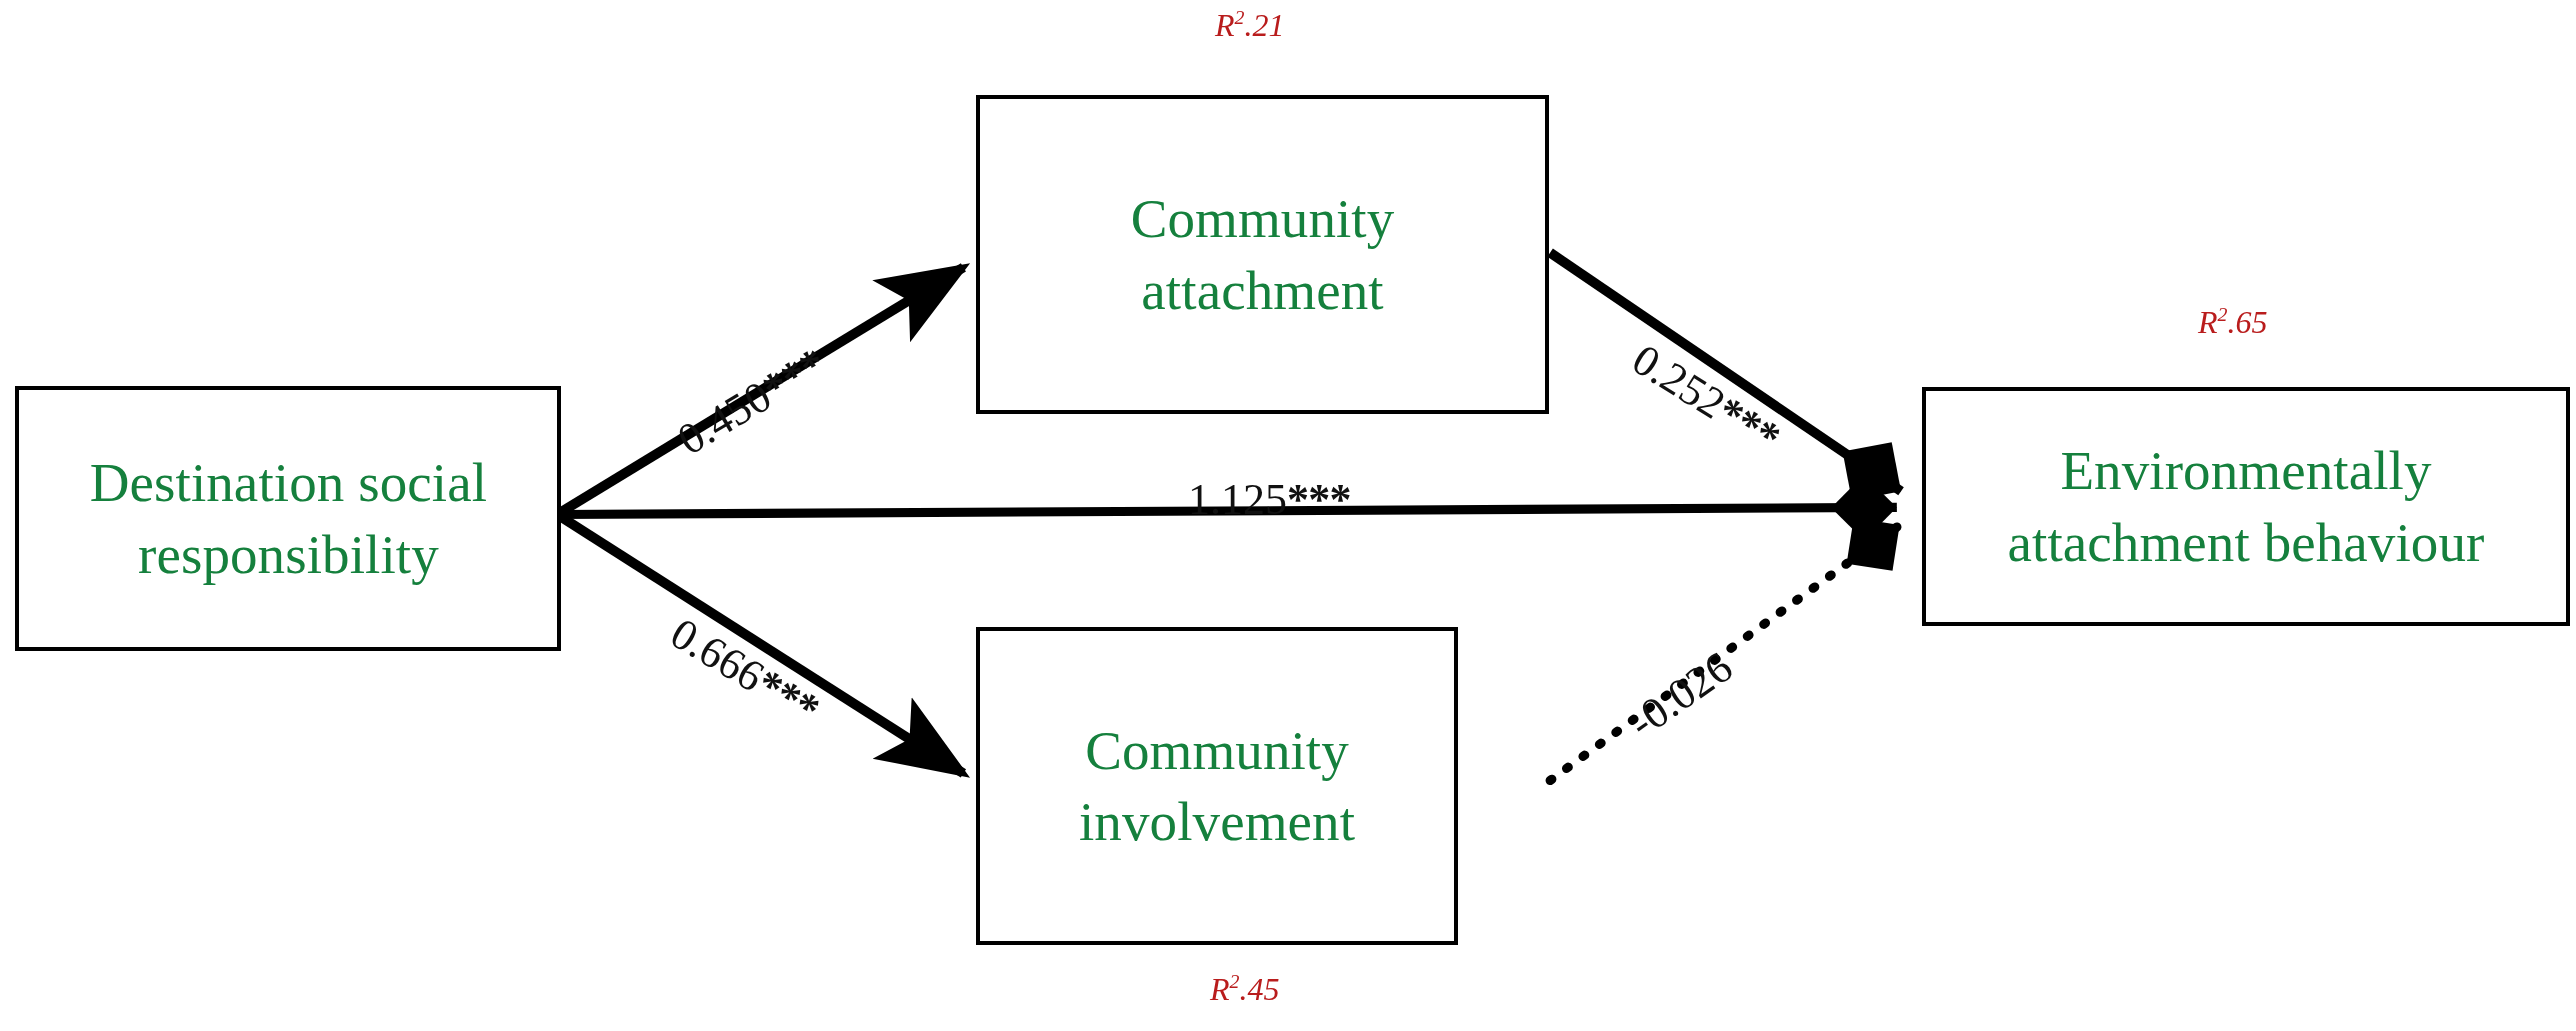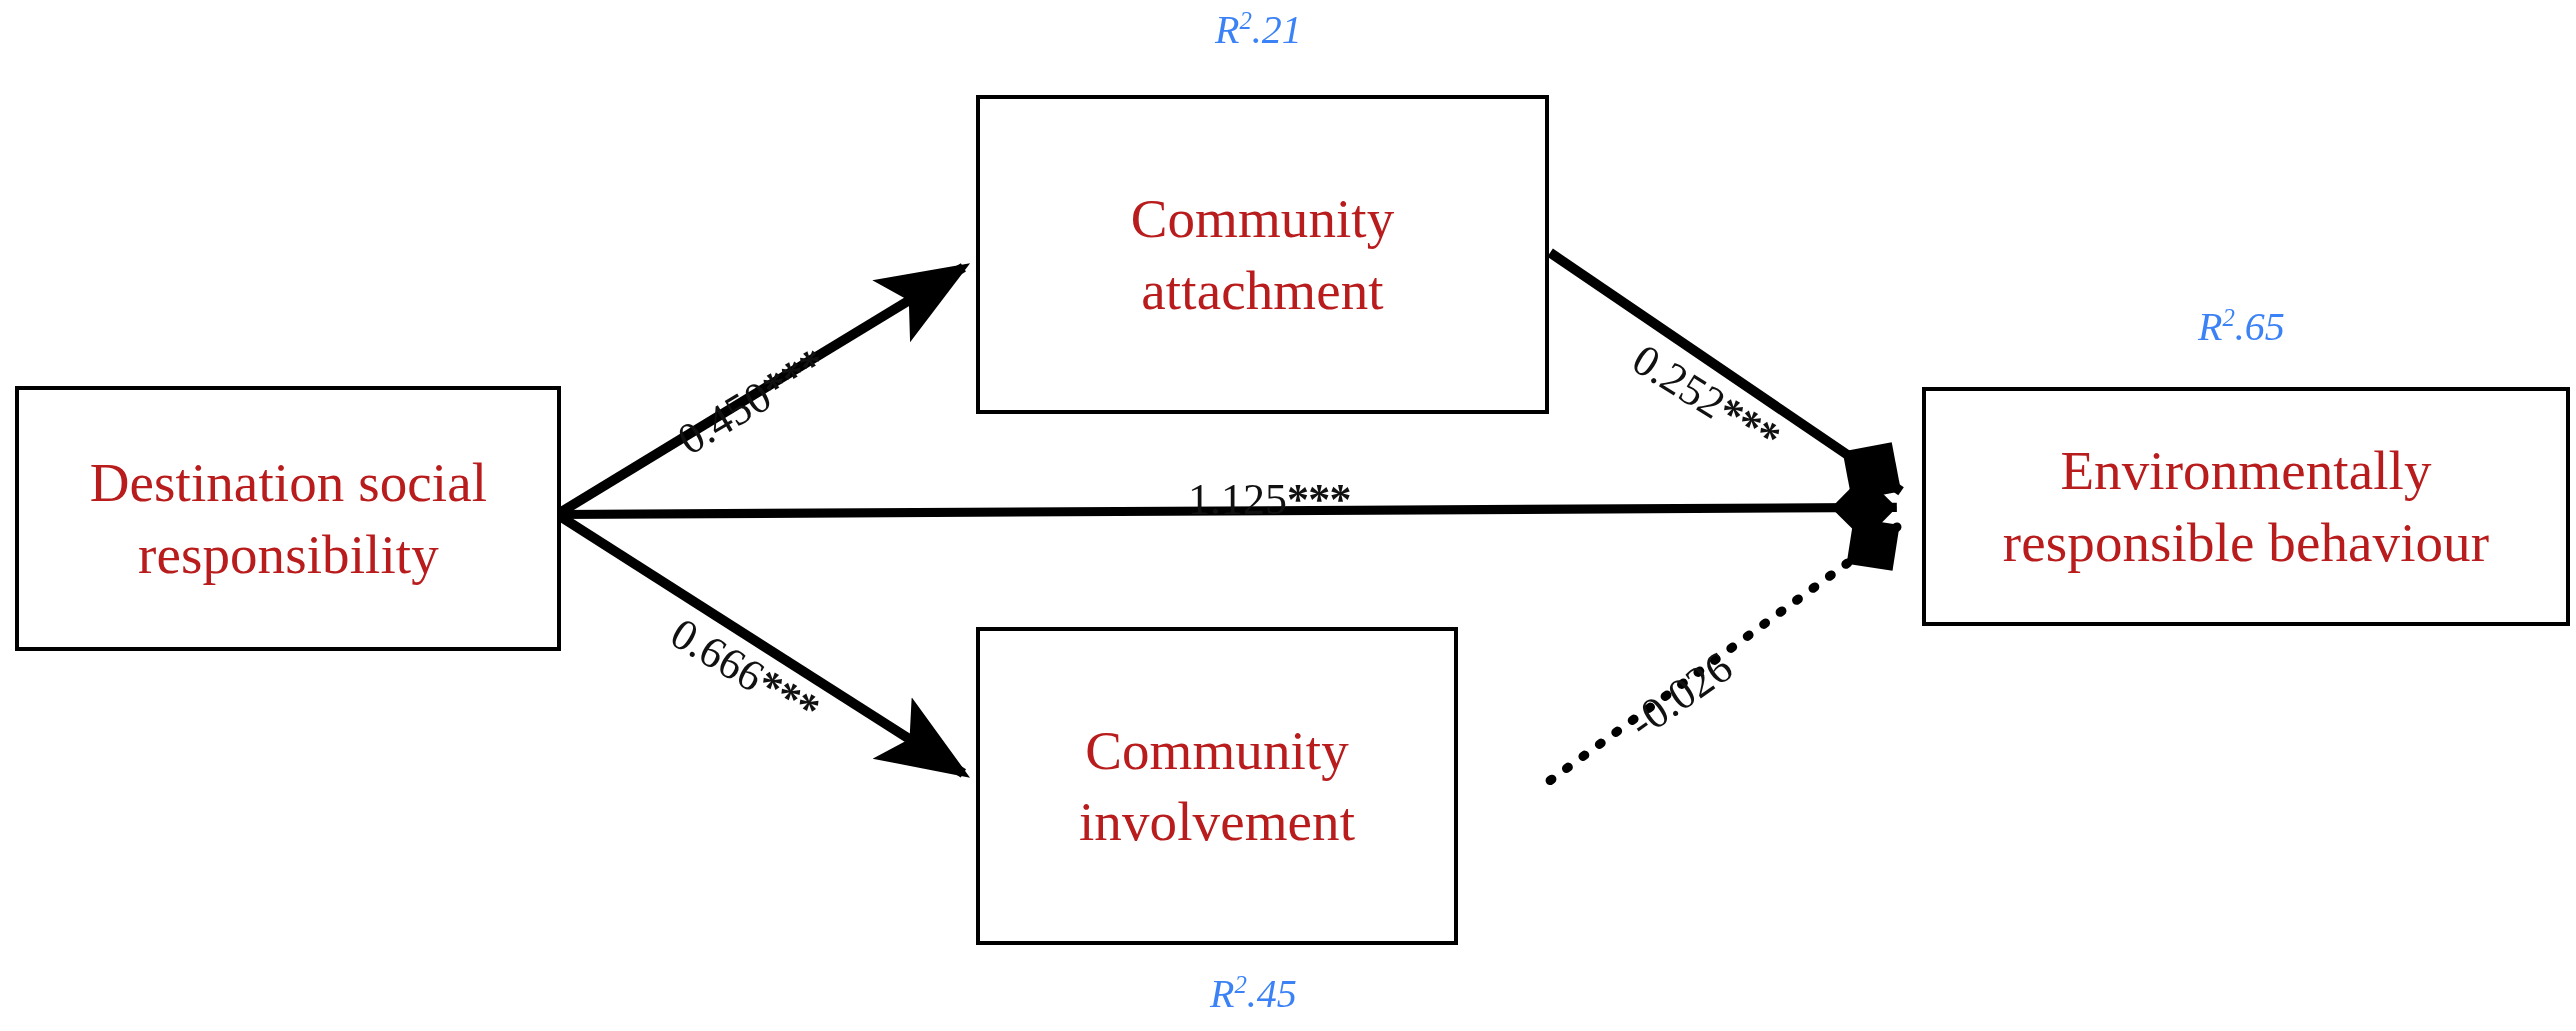--- a/index.html
+++ b/index.html
@@ -29,30 +29,30 @@
     background: #ffffff;
     display: flex;
     align-items: center;
     justify-content: center;
     text-align: center;
   }
   .node-label {
     font-family: "Liberation Serif", "DejaVu Serif", serif;
     font-size: 55px;
     line-height: 1.30;
-    color: #b91c1c;
+    color: #15803d;
     padding: 0 24px;
     letter-spacing: 0.1px;
   }
   .r2-label {
     position: absolute;
     font-family: "Liberation Serif", "DejaVu Serif", serif;
     font-style: italic;
-    font-size: 40px;
-    color: #3b82f6;
+    font-size: 32px;
+    color: #b91c1c;
     white-space: nowrap;
   }
   .r2-label sup {
     font-size: 0.62em;
     vertical-align: super;
     font-style: italic;
   }
   .coef-label {
     position: absolute;
     font-family: "Liberation Serif", "DejaVu Serif", serif;
@@ -102,21 +102,21 @@
 
   <div class="node-box" id="node-ca">
     <div class="node-label">Community attachment</div>
   </div>
 
   <div class="node-box" id="node-ci">
     <div class="node-label">Community involvement</div>
   </div>
 
   <div class="node-box" id="node-erb">
-    <div class="node-label">Environmentally responsible behaviour</div>
+    <div class="node-label">Environmentally attachment behaviour</div>
   </div>
 
   <div class="r2-label" style="left:1215px; top:5.6px;">
     <span>R</span><sup>2</sup><span>.21</span>
   </div>
 
   <div class="r2-label" style="left:2198px; top:303px;text-align:right;">
     <span>R</span><sup>2</sup><span>.65</span>
   </div>
 

